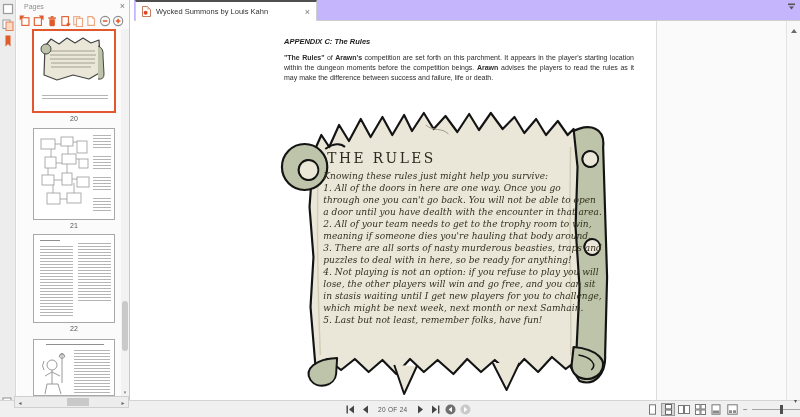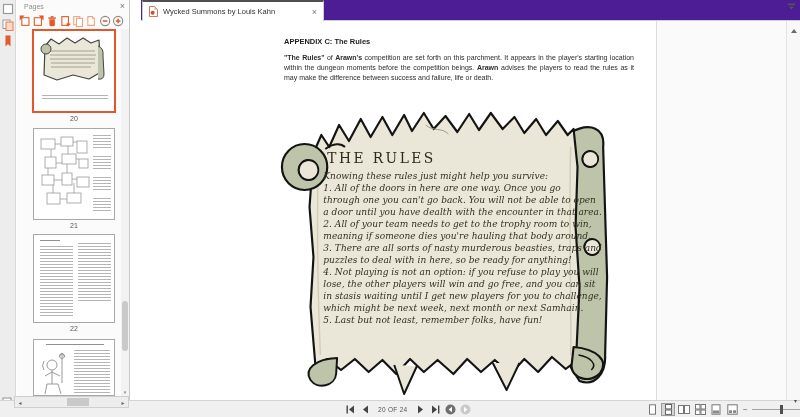--- a/index.html
+++ b/index.html
@@ -30,32 +30,32 @@
   #side-vscroll-thumb { position:absolute; left:1px; top:272px; width:6px; height:50px; background:#c9c9c9; border-radius:3px; cursor:pointer; }
   #side-vscroll-btn { position:absolute; left:1px; bottom:1px; width:6px; font-size:5px; color:#888; text-align:center; cursor:pointer; }
   #side-hscroll { position:absolute; left:14px; top:396px; width:115px; height:12px; background:#ededed; border:1px solid #cfcfcf; display:flex; align-items:center; z-index:6; }
   .hs-arrow { width:10px; text-align:center; font-size:6px; color:#666; cursor:pointer; }
   #side-hscroll-track { position:relative; flex:1; height:100%; }
   #side-hscroll-thumb { position:absolute; left:42px; top:1px; width:22px; height:8px; background:#c9c9c9; cursor:pointer; }
   #corner-page-icon { position:absolute; left:2px; top:397px; width:10px; height:12px; cursor:pointer; }
 
   
   #main { position:absolute; left:129px; top:0; right:0; bottom:17px; border-left:1px solid #c9c9c9; }
-  #tabbar { position:absolute; left:11px; top:0; right:0; height:21px; background:#4c1d95; border-bottom:1px solid #cfcfcf; }
+  #tabbar { position:absolute; left:4px; top:0; right:0; height:21px; background:#c4b5fd; border-bottom:1px solid #cfcfcf; }
   #doc-tab { position:absolute; left:1px; top:0; width:182px; height:21px; background:#fff; border-top:2px solid #4f4f4f; border-left:1px solid #cfcfcf; border-right:1px solid #cfcfcf; display:flex; align-items:center; padding:0 6px; cursor:pointer; }
   #tab-title { font-size:7.5px; color:#333; margin-left:5px; white-space:nowrap; }
   #tab-close { margin-left:auto; font-size:9px; color:#777; cursor:pointer; padding-left:6px; }
   #panes-menu-icon { position:absolute; right:4px; top:3px; width:9px; height:7px; cursor:pointer; }
 
   #viewport { position:absolute; left:0; top:21px; right:0; bottom:0; background:#fff; overflow:hidden; }
   #beyond-page { position:absolute; left:526px; right:14px; top:0; bottom:0; background:#fafafa; border-left:1px solid #dcdcdc; }
   #doc-vscroll { position:absolute; right:0; top:0; width:14px; bottom:0; background:#f8f8f8; border-left:1px solid #e3e3e3; }
   #doc-scroll-up { position:absolute; top:7px; left:3px; width:8px; height:6px; cursor:pointer; }
 
-  #doc-heading { position:absolute; left:154px; top:16px; font-size:7.5px; font-weight:bold; color:#1c1c1c; }
+  #doc-heading { position:absolute; left:154px; top:16px; font-size:7.5px; font-weight:bold; color:#1c1c1c;font-style:italic; }
   #doc-paragraph { position:absolute; left:154px; top:32px; width:350px; font-size:7px; line-height:10px; color:#2b2b2b; text-align:justify; }
   #doc-paragraph .b { font-weight:bold; }
 
   #parchment-wrap { position:absolute; left:148px; top:86px; width:335px; height:292px; }
   .hand { font-family:"DejaVu Serif", serif; font-style:italic; fill:#33301f; }
   .hand-title { font-family:"DejaVu Serif", serif; fill:#2b2a1c; letter-spacing:2.5px; }
 
   
   #statusbar { position:absolute; left:0; top:400px; right:0; height:17px; background:#f0f0f0; border-top:1px solid #d4d4d4; }
   #nav-group { position:absolute; left:345px; top:3px; display:flex; align-items:center; gap:4px; }

